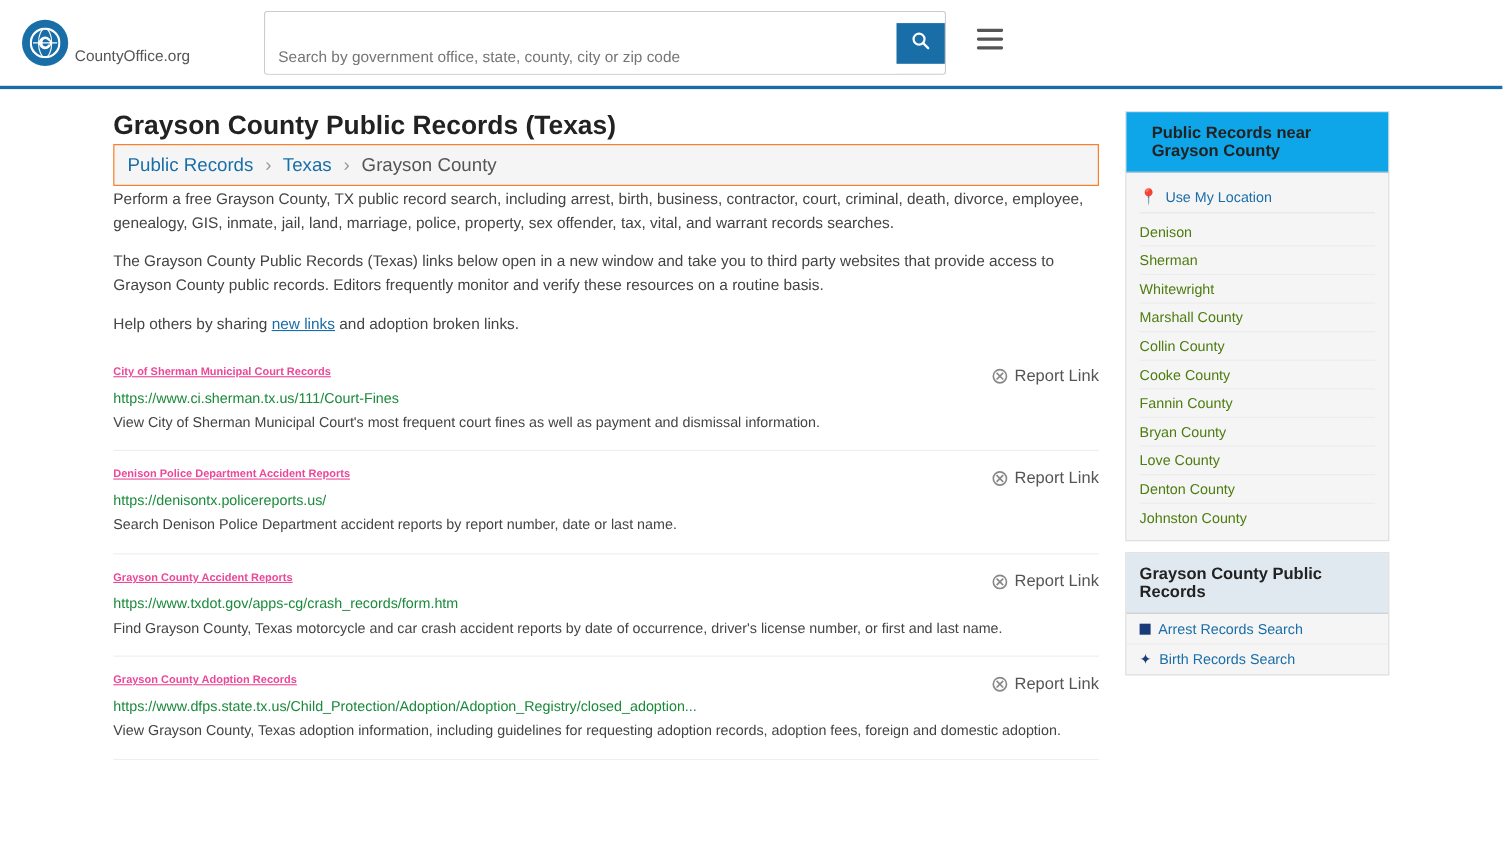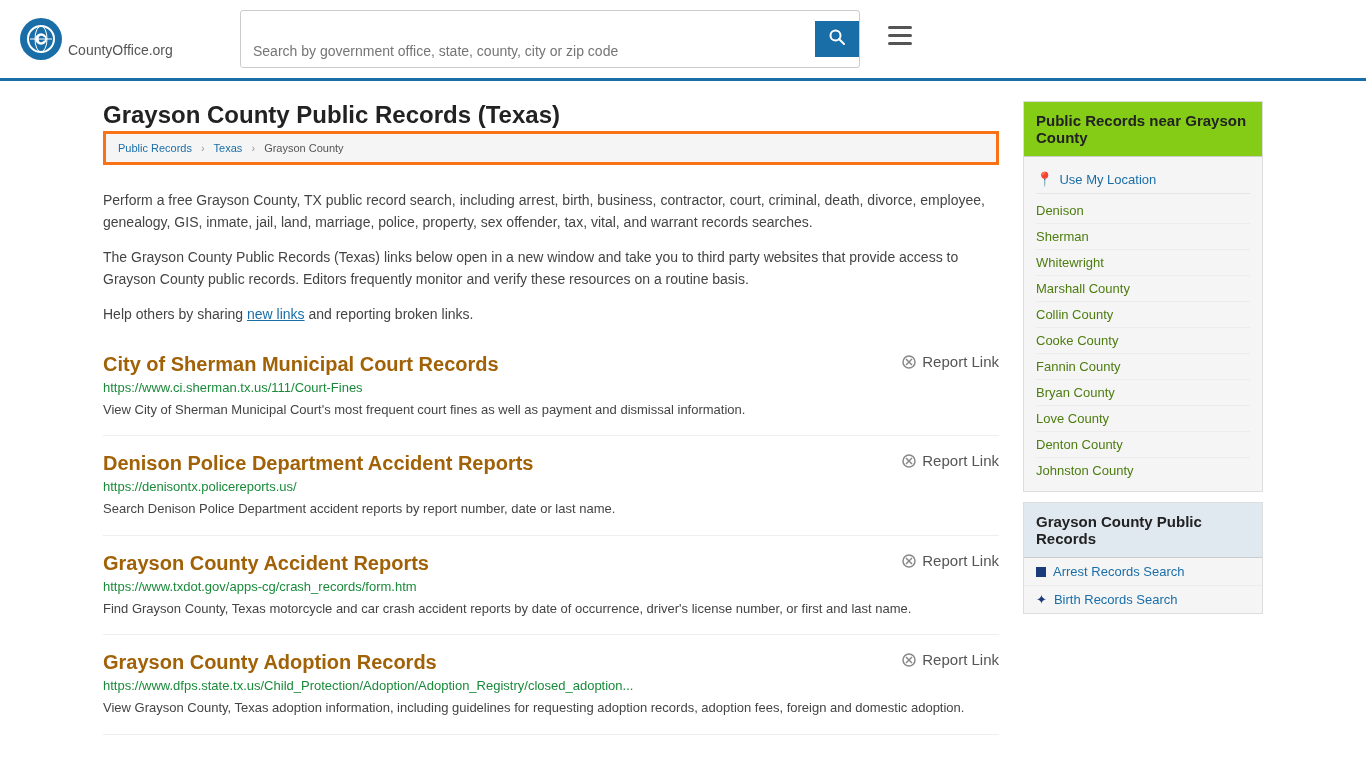--- a/index.html
+++ b/index.html
@@ -89,24 +89,24 @@
       flex: 1;
     }
     .page-title {
       font-size: 24px;
       font-weight: bold;
       color: #222;
       margin-bottom: 2px;
     }
     .breadcrumb {
       background: #f5f5f5;
-      border: 3px solid #f97316;
+      border: 1px solid #f97316;
       padding: 8px 12px;
-      font-size: 11px;
-      margin-bottom: 24px;
+      font-size: 17px;
+      margin-bottom: 0;
       color: #555;
     }
     .breadcrumb a {
       color: #1a6ea8;
       text-decoration: none;
     }
     .breadcrumb .sep {
       margin: 0 6px;
       color: #999;
     }
@@ -127,23 +127,24 @@
       border-bottom: 1px solid #eee;
       padding: 16px 0;
     }
     .record-header {
       display: flex;
       justify-content: space-between;
       align-items: flex-start;
       margin-bottom: 4px;
     }
     .record-title {
-      font-size: 20px;
-      font-weight: bold;
-      color: #a16207;
+      font-size: 10px;
+      font-weight: bold;
+      color: #ec4899;
+      text-decoration: underline;
       cursor: pointer;
     }
     .report-link {
       display: flex;
       align-items: flex-end;
       gap: 5px;
       font-size: 15px;
       color: #555;
       white-space: nowrap;
       cursor: pointer;
@@ -164,25 +165,25 @@
     .sidebar {
       width: 240px;
       min-width: 220px;
     }
     .sidebar-section {
       background: #f5f5f5;
       border: 1px solid #ddd;
       margin-bottom: 10px;
     }
     .sidebar-section-title {
-      background: #84cc16;
+      background: #0ea5e9;
       font-size: 15px;
       font-weight: bold;
       color: #222;
-      padding: 10px 12px;
+      padding: 10px 23px;
       border-bottom: 1px solid #ccc;
     }
     .sidebar-section-body {
       padding: 8px 12px;
     }
     .sidebar-use-location {
       display: flex;
       align-items: center;
       gap: 6px;
       padding: 6px 0;
@@ -291,21 +292,21 @@
       <a>Public Records</a>
       <span class="sep">›</span>
       <a>Texas</a>
       <span class="sep">›</span>
       <span>Grayson County</span>
     </div>
 
     <p class="intro-text">Perform a free Grayson County, TX public record search, including arrest, birth, business, contractor, court, criminal, death, divorce, employee, genealogy, GIS, inmate, jail, land, marriage, police, property, sex offender, tax, vital, and warrant records searches.</p>
     <p class="intro-text">The Grayson County Public Records (Texas) links below open in a new window and take you to third party websites that provide access to Grayson County public records. Editors frequently monitor and verify these resources on a routine basis.</p>
     <p class="intro-text">
-      <span>Help others by sharing </span><a class="new-links">new links</a><span> and reporting broken links.</span>
+      <span>Help others by sharing </span><a class="new-links">new links</a><span> and adoption broken links.</span>
     </p>
 
     <div id="records-list">
         <div class="record-item">
     <div class="record-header">
       <span class="record-title">City of Sherman Municipal Court Records</span>
       <span class="report-link">
         <svg width="16" height="16" viewBox="0 0 16 16" fill="none">
           <circle cx="8" cy="8" r="6" stroke="#888" stroke-width="1.5" fill="none"></circle>
           <line x1="5" y1="5" x2="11" y2="11" stroke="#888" stroke-width="1.5"></line>

